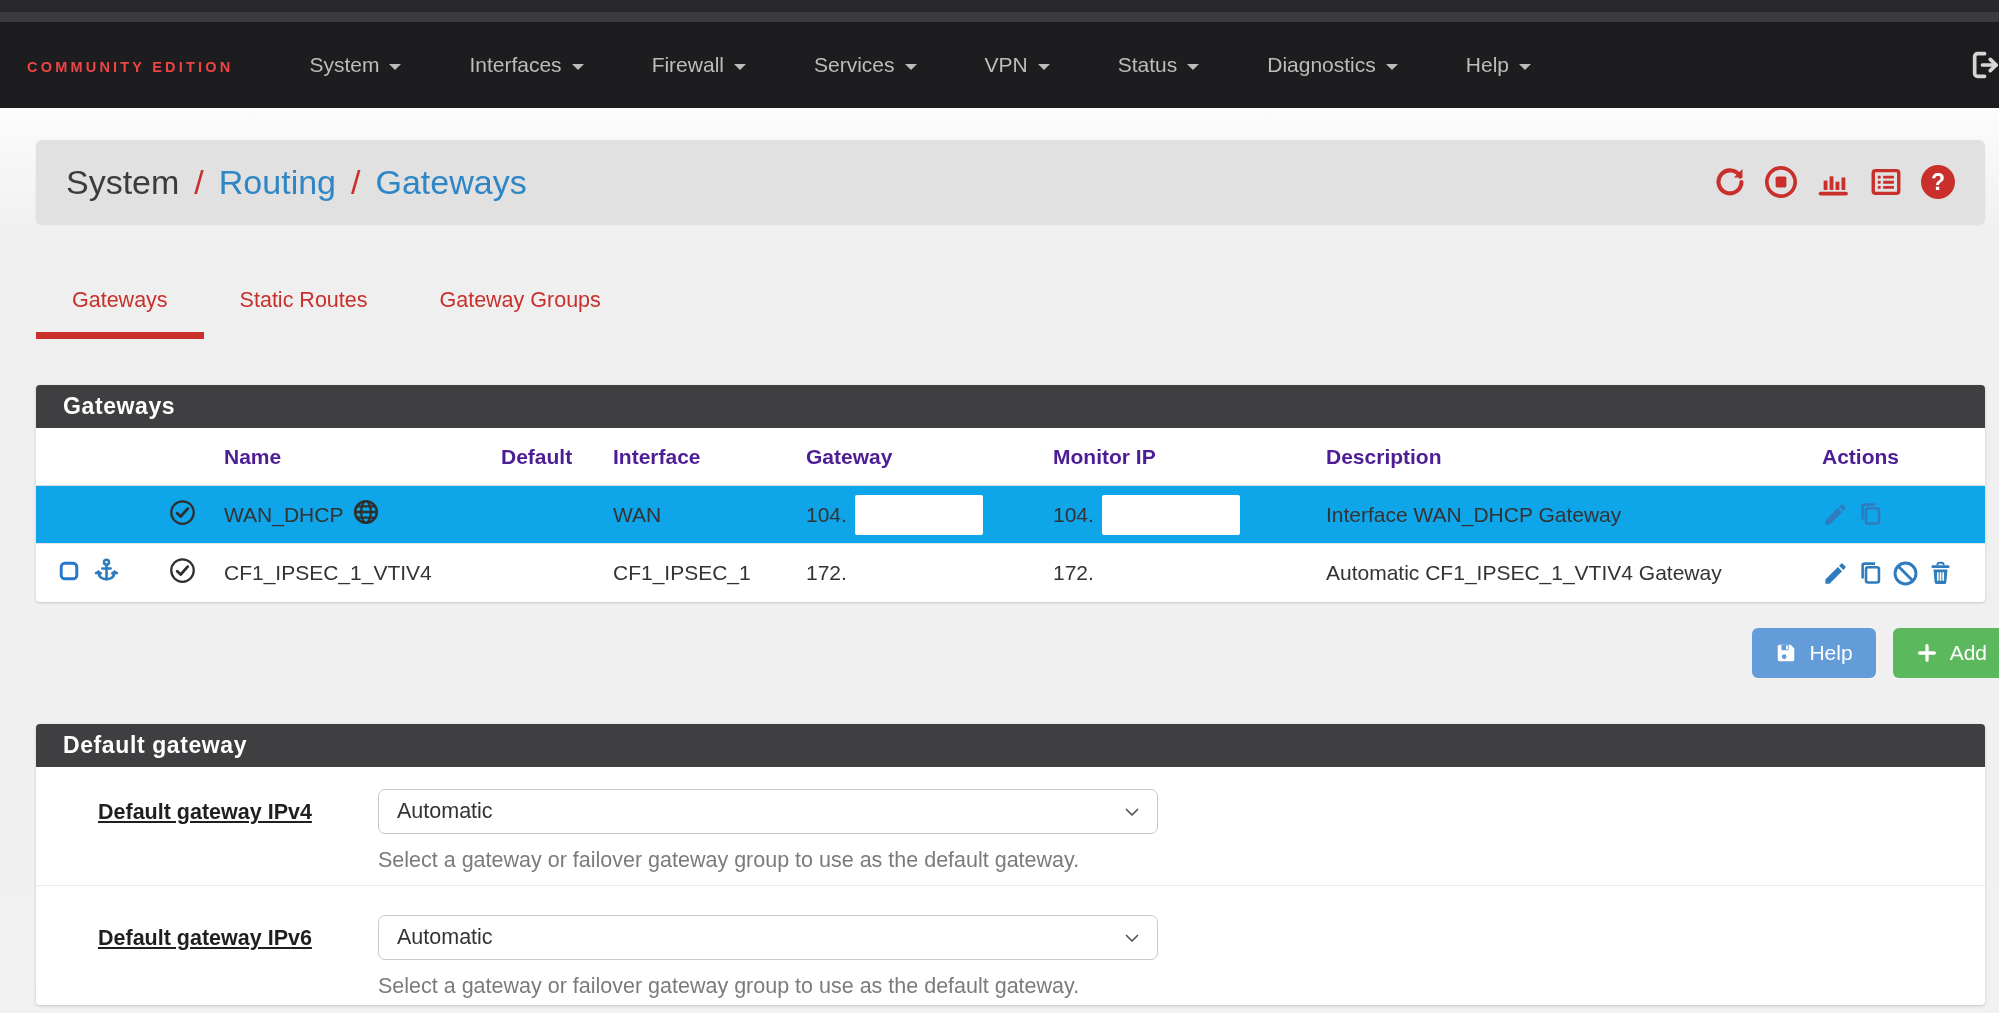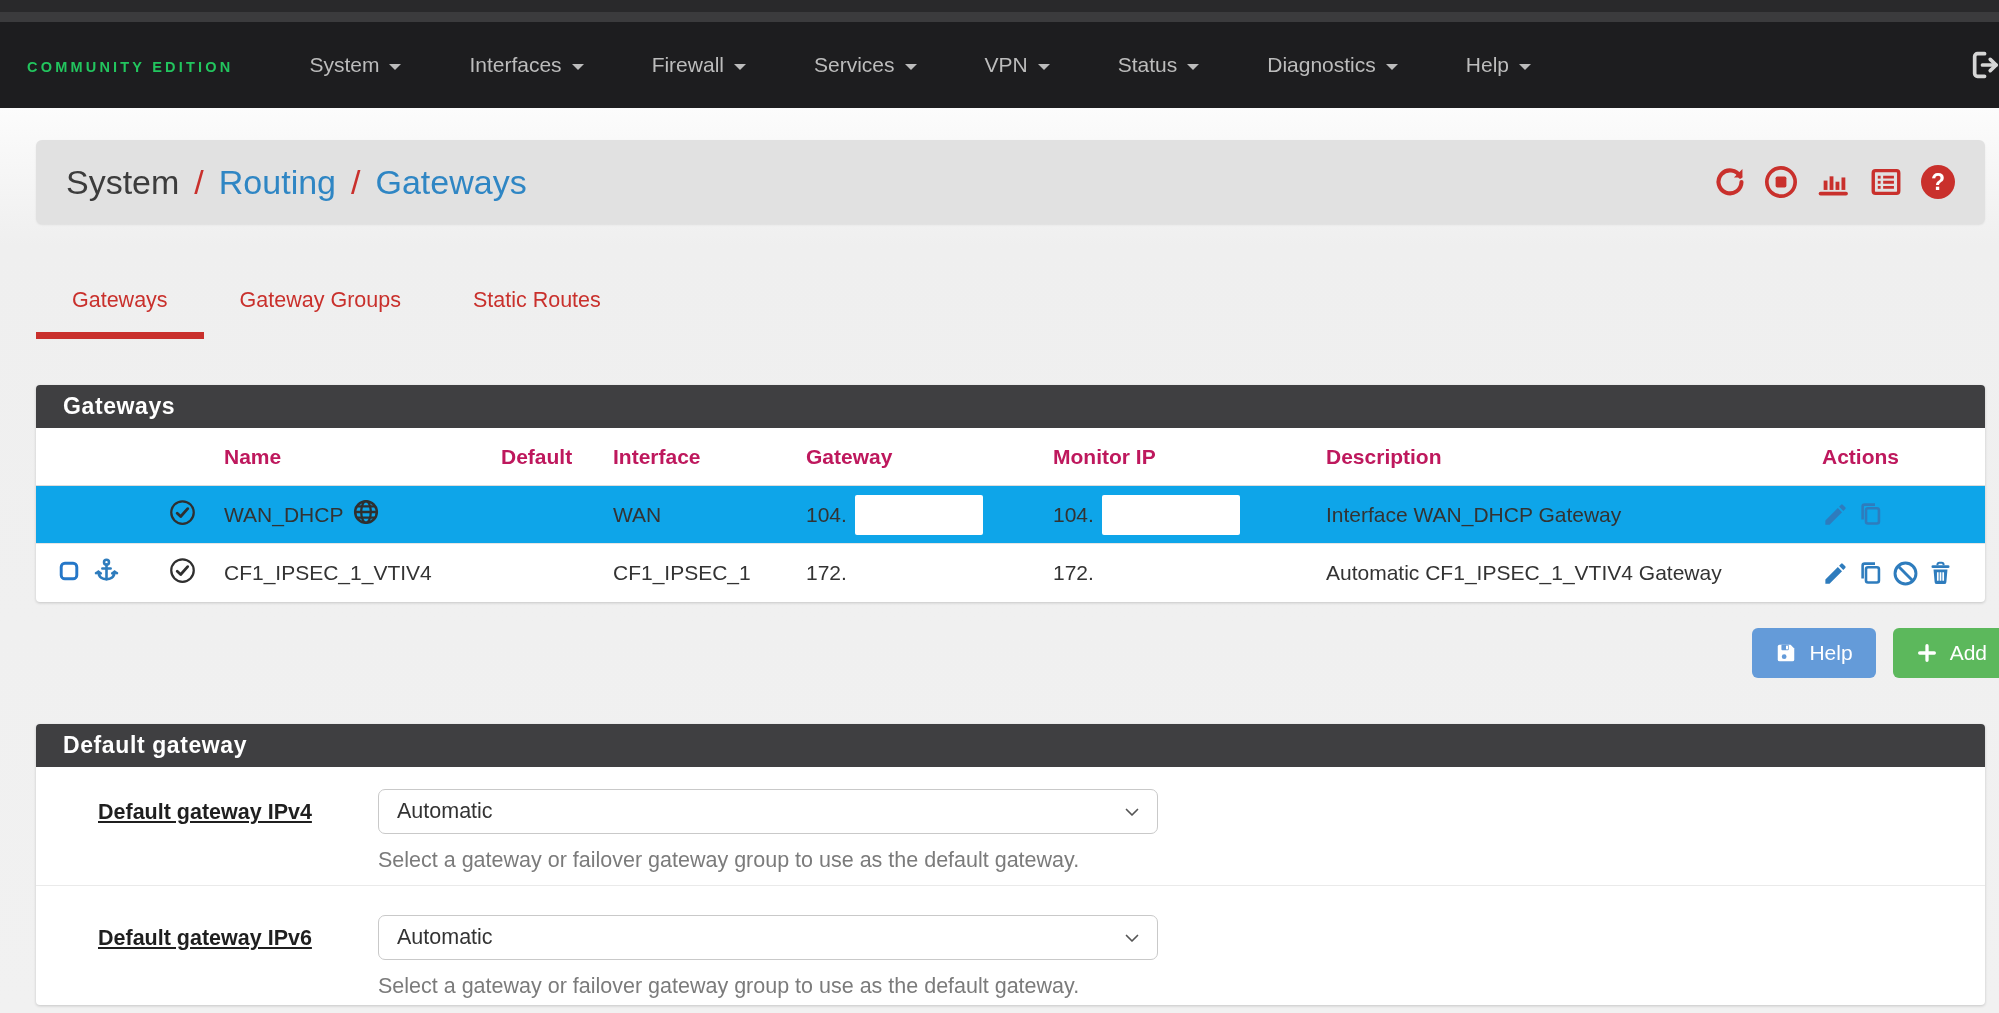--- a/index.html
+++ b/index.html
@@ -22,21 +22,21 @@
   .strip1{position:absolute;top:0;left:0;right:0;height:12px;background:#29292b;}
   .strip2{position:absolute;top:12px;left:0;right:0;height:10px;background:#3b3b3d;}
   .navbar{position:absolute;top:22px;left:0;right:0;height:86px;background:var(--nav-bg);
     display:flex;align-items:center;}
   .logo{margin-left:27px;cursor:pointer;}
   .logo-top{display:flex;align-items:flex-end;line-height:1;}
   .pf-badge{display:inline-block;background:#fff;color:#1d1d1f;font-weight:bold;font-style:italic;
     font-size:40px;line-height:1;padding:5px 7px 7px 4px;border-radius:9px;letter-spacing:-2px;}
   .logo-name{color:#fff;font-weight:bold;font-size:44px;letter-spacing:-1px;margin-left:2px;}
   .logo-reg{color:#fff;font-size:12px;margin-left:1px;}
-  .logo-sub{color:#22c55e;font-size:14.5px;font-weight:bold;letter-spacing:3.2px;margin-top:4px;}
+  .logo-sub{color:#ef4444;font-size:14.5px;font-weight:bold;letter-spacing:3.2px;margin-top:4px;}
   .nav-menu{display:flex;margin-left:42px;color:#bcbcbc;font-size:21px;}
   .nav-item{display:flex;align-items:center;gap:10px;padding:12px 34px;cursor:pointer;white-space:nowrap;}
   .caret{width:0;height:0;border-left:6px solid transparent;border-right:6px solid transparent;
     border-top:6.5px solid #bcbcbc;margin-top:3px;}
   .logout{position:absolute;right:-4px;top:50%;transform:translateY(-50%);cursor:pointer;line-height:0;}
   
   .bc-bar{position:absolute;left:36px;top:140px;width:1949px;height:84px;background:#e1e1e1;
     border-radius:6px;display:flex;align-items:center;padding:0 30px;box-shadow:0 1px 2px rgba(0,0,0,.08);}
   .bc{display:flex;align-items:baseline;gap:15px;font-size:34px;}
   .bc-plain{color:#3c3c3c;}
@@ -50,21 +50,21 @@
   .tab.active::after{content:"";position:absolute;left:0;right:0;bottom:0;height:7px;background:var(--red);}
   
   .panel{position:absolute;left:36px;width:1949px;background:#fff;border-radius:4px;
     box-shadow:0 1px 3px rgba(0,0,0,.18);}
   .panel-header{height:43px;background:var(--panel-head);border-radius:4px 4px 0 0;color:#fff;
     font-weight:bold;font-size:23px;letter-spacing:.6px;display:flex;align-items:center;padding:0 27px;}
   
   #gwPanel{top:385px;}
   .gw-grid{display:grid;grid-template-columns:118px 56px 282px 112px 196px 246px 242px 520px 1fr;
     align-items:center;}
-  .gw-head{height:58px;font-weight:bold;font-size:21px;color:#be185d;border-bottom:1px solid #dcdcdc;}
+  .gw-head{height:58px;font-weight:bold;font-size:21px;color:#4c1d95;border-bottom:1px solid #dcdcdc;}
   .gw-row{height:58px;font-size:21px;color:#333;border-bottom:1px solid #e5e5e5;}
   .gw-row.striped{background:#0ea5e9;}
   .gw-row:last-child{border-bottom:none;border-radius:0 0 4px 4px;}
   .c-sel{padding-left:22px;display:flex;align-items:center;gap:13px;}
   .c-status{display:flex;justify-content:center;}
   .c-name{padding-left:14px;display:flex;align-items:center;gap:10px;}
   .c-def{padding-left:9px;}
   .c-int{padding-left:9px;}
   .c-gw{padding-left:6px;display:flex;align-items:center;}
   .c-mon{padding-left:7px;display:flex;align-items:center;}
@@ -184,22 +184,22 @@
         <rect x="6.2" y="14.8" width="2" height="2" fill="#c9302c"></rect>
         <path d="M10 8.6h7.6M10 12.2h7.6M10 15.8h7.6" stroke="#c9302c" stroke-width="2"></path>
       </svg>
     </span>
     <span class="ic" style="width:34px;height:34px;border-radius:50%;background:#c9302c;color:#fff;display:flex;align-items:center;justify-content:center;font-weight:bold;font-size:23px;">?</span>
   </div>
 </div>
 
 <div class="tabs">
   <div class="tab active">Gateways</div>
+  <div class="tab">Static Routes</div>
   <div class="tab">Gateway Groups</div>
-  <div class="tab">Static Routes</div>
 </div>
 
 <div class="panel" id="gwPanel">
   <div class="panel-header">Gateways</div>
 
   <div class="gw-grid gw-head">
     <div></div>
       <div></div>
     <div class="c-name">Name</div>
     <div class="c-def">Default</div>

